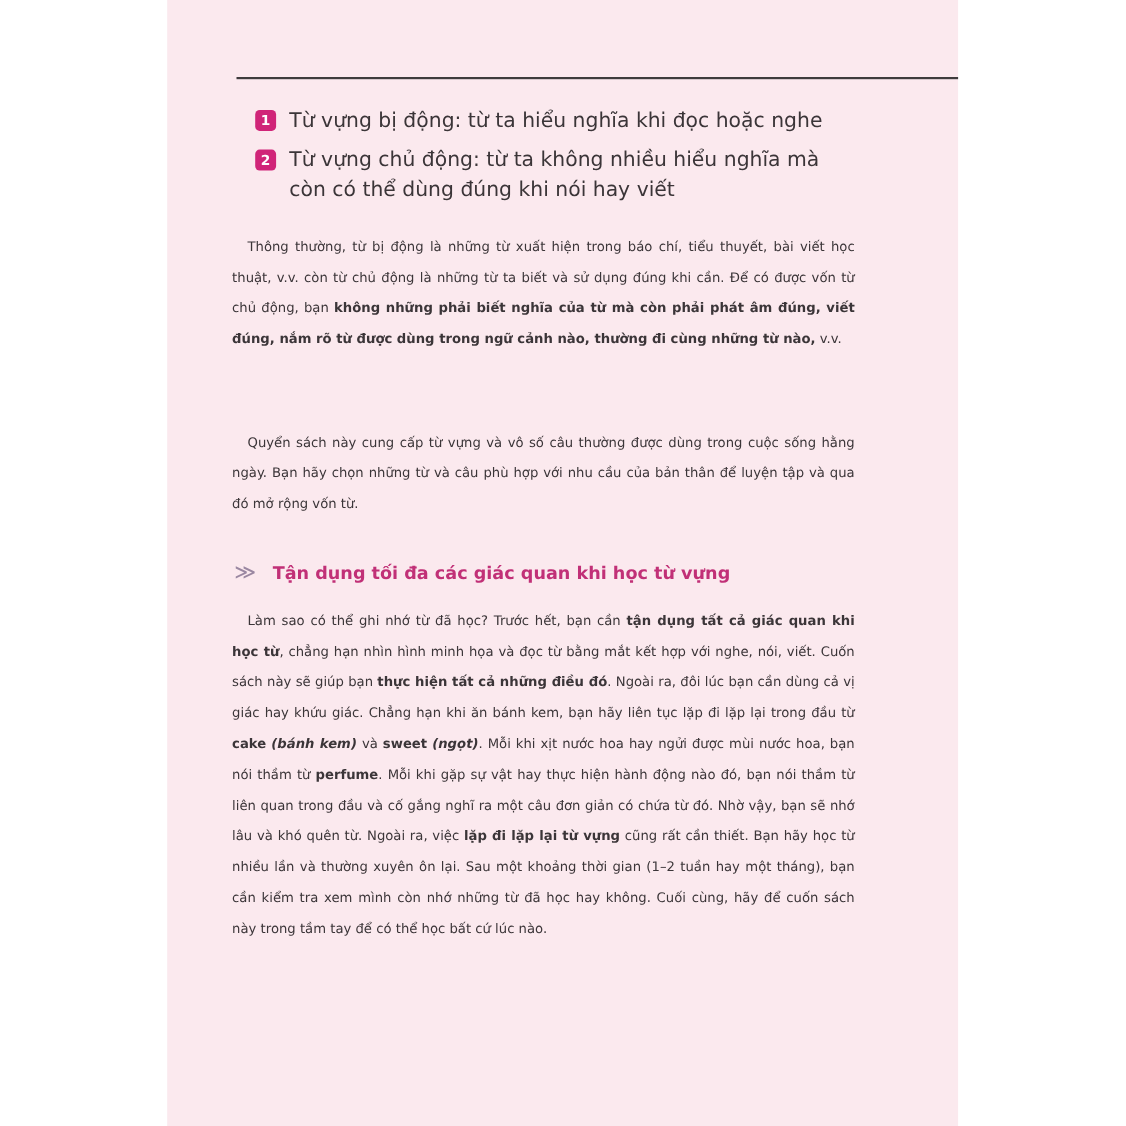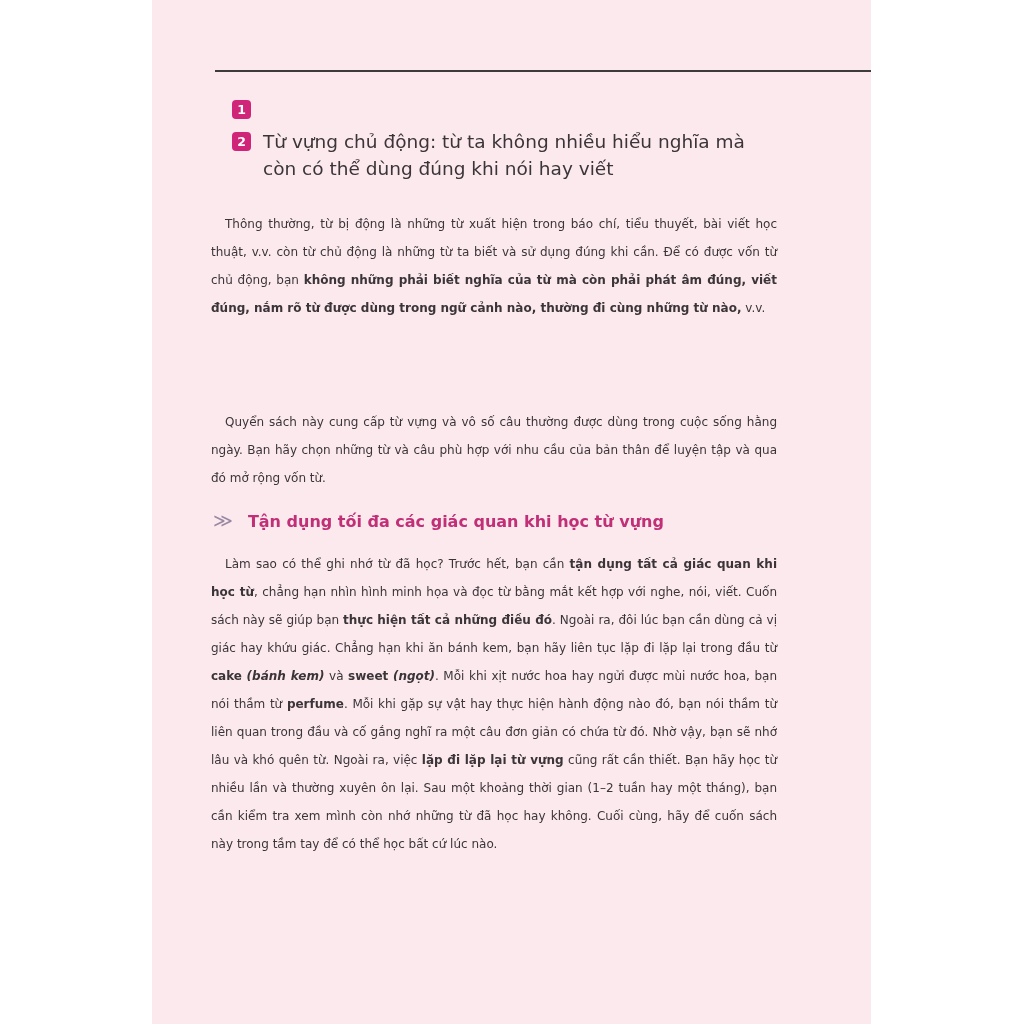--- a/index.html
+++ b/index.html
@@ -59,21 +59,21 @@
     position: absolute;
     left: 59px;
     width: 566px;
     color: var(--text);
     font-size: 12px;
     line-height: 28px;
     text-align: justify;
     text-indent: 14px;
   }
   .p1 { top: 210px; }
-  .p2 { top: 408px; }
+  .p2 { top: 388px; }
   .p3 { top: 550px; }
   .b { font-weight: bold; }
   .i { font-style: italic; font-weight: bold; }
   .section-heading {
     position: absolute;
     left: 61px; top: 509px;
     display: flex;
     align-items: baseline;
     white-space: nowrap;
   }
@@ -91,20 +91,21 @@
 </head>
 <body>
 
 <div class="paper">
 
   <div class="rule"></div>
 
   <div class="defs">
     <div class="def-item">
       <span class="badge">1</span>
+      <span class="def-text"><span>Từ vựng bị động: từ ta hiểu nghĩa khi đọc hoặc nghe</span></span>
     </div>
     <div class="def-item">
       <span class="badge">2</span>
       <span class="def-text"><span>Từ vựng chủ động: từ ta không nhiều hiểu nghĩa mà còn có thể dùng đúng khi nói hay viết</span></span>
     </div>
   </div>
 
   <p class="para p1"><span>Thông thường, từ bị động là những từ xuất hiện trong báo chí, tiểu thuyết, bài viết học thuật, v.v. còn từ chủ động là những từ ta biết và sử dụng đúng khi cần. Để có được vốn từ chủ động, bạn </span><span class="b">không những phải biết nghĩa của từ mà còn phải phát âm đúng, viết đúng, nắm rõ từ được dùng trong ngữ cảnh nào, thường đi cùng những từ nào,</span><span> v.v.</span></p>
 
   <p class="para p2"><span>Quyển sách này cung cấp từ vựng và vô số câu thường được dùng trong cuộc sống hằng ngày. Bạn hãy chọn những từ và câu phù hợp với nhu cầu của bản thân để luyện tập và qua đó mở rộng vốn từ.</span></p>

